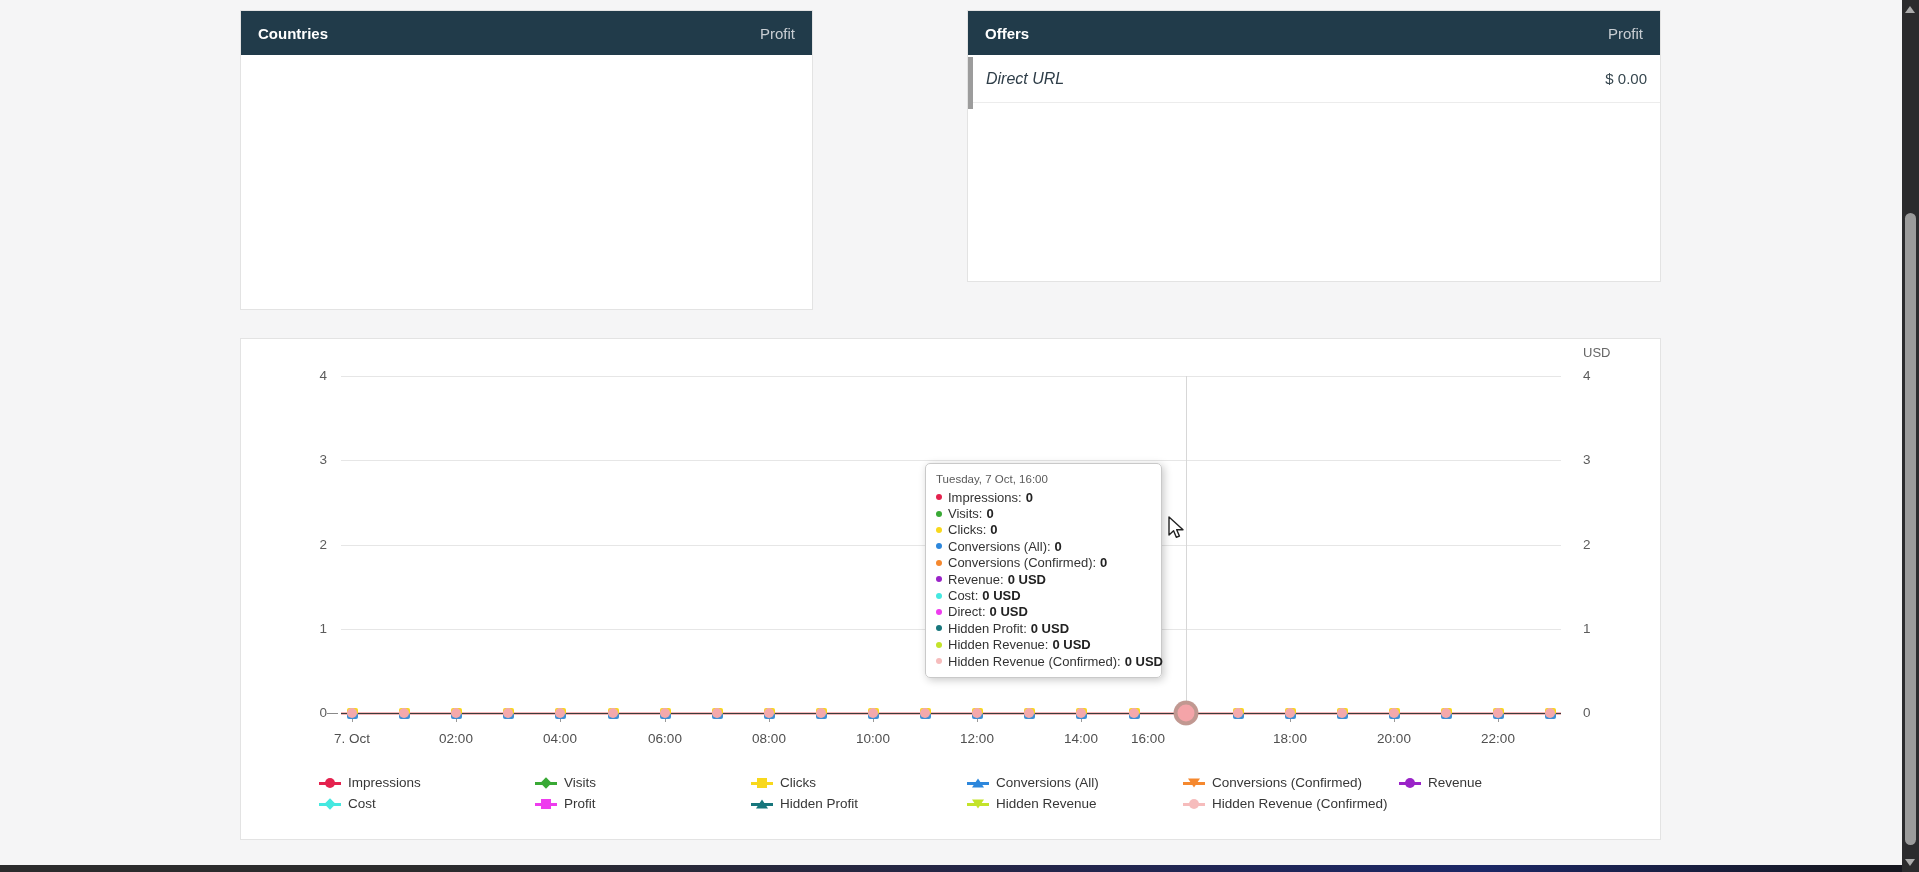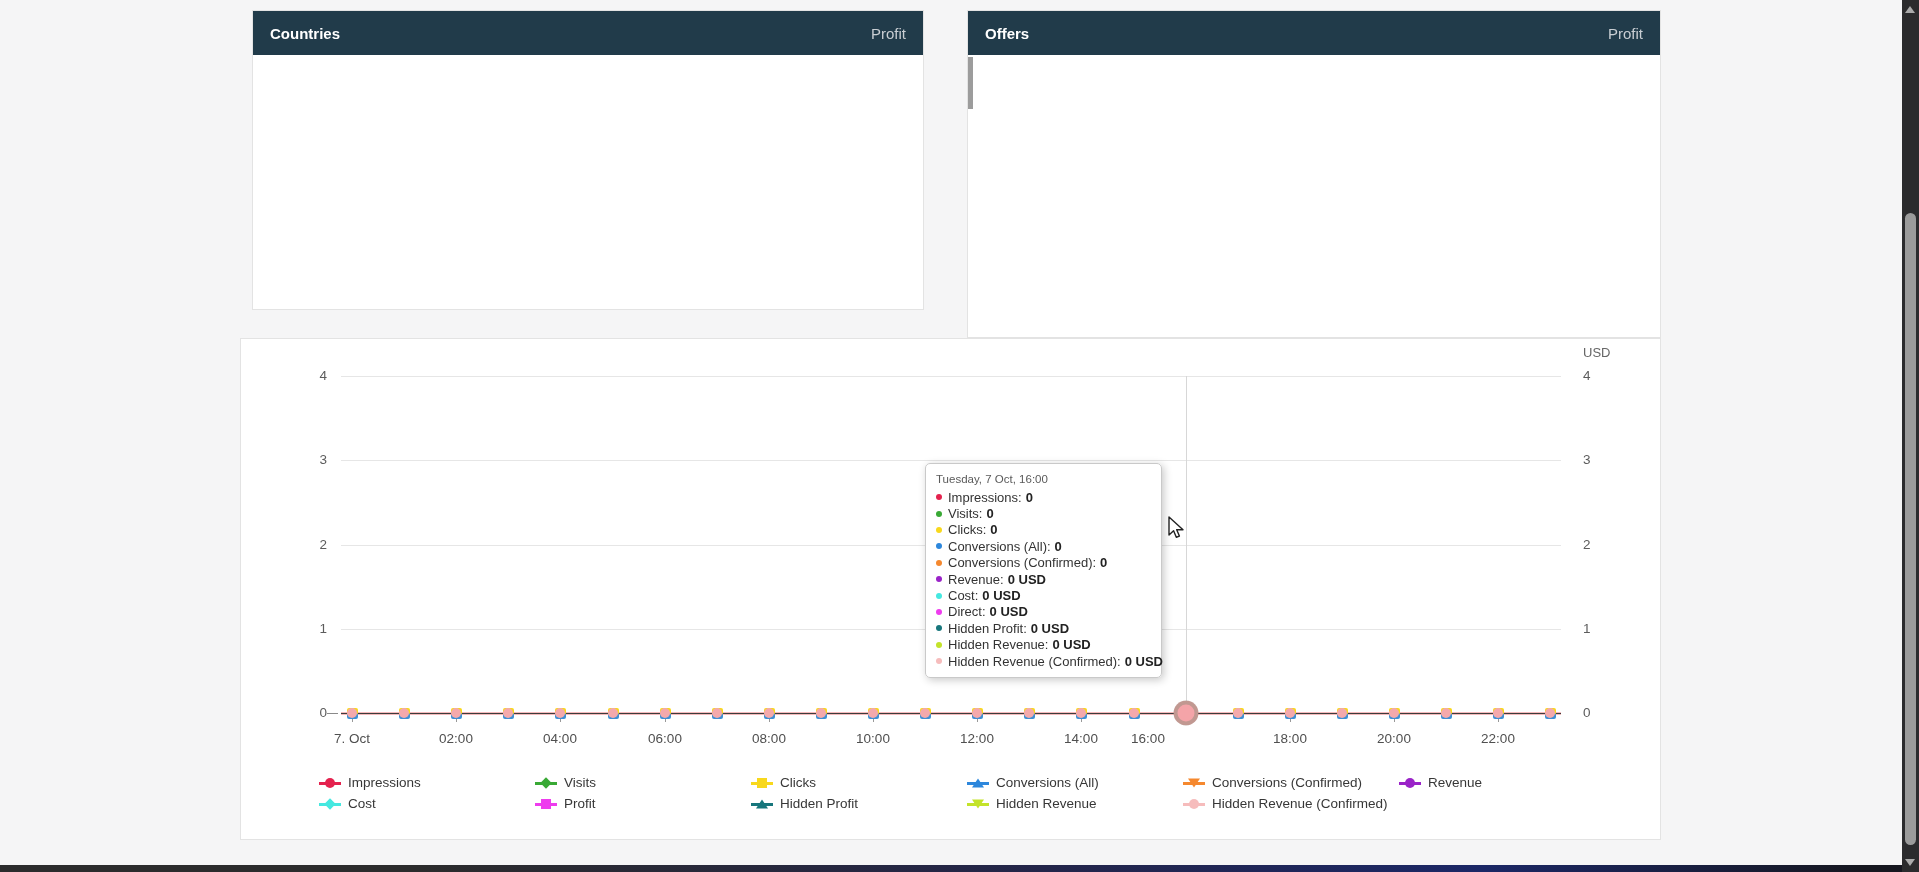--- a/index.html
+++ b/index.html
@@ -5,22 +5,22 @@
   * { margin:0; padding:0; box-sizing:border-box; }
   html,body { width:1919px; height:872px; overflow:hidden; }
   body { font-family:"Liberation Sans", sans-serif; background:#f5f5f6; position:relative; }
 
   .panel { position:absolute; background:#fff; border:1px solid #e3e3e3; }
   .panel-header { height:44px; background:#213b4a; display:flex; align-items:center;
                   justify-content:space-between; padding:0 17px; }
   .panel-title { color:#ffffff; font-weight:bold; font-size:15px; }
   .panel-metric { color:#c9ced3; font-size:15px; }
 
-  #countries-panel { left:252px; top:10px; width:672px; height:300px; }
-  #offers-panel    { left:967px; top:10px; width:694px; height:328px; }
+  #countries-panel { left:240px; top:10px; width:573px; height:300px; }
+  #offers-panel    { left:967px; top:10px; width:694px; height:272px; }
 
   .empty-state { padding-top:94px; text-align:center; }
   .server-icon { width:46px; height:40px; margin:0 auto; }
   .server-slab { width:46px; height:18px; background:#c9c9c9; border-radius:5px; position:relative; }
   .server-slab + .server-slab { margin-top:3px; }
   .server-dot { position:absolute; top:7px; width:4px; height:4px; border-radius:50%; background:#fff; }
   .empty-text { margin-top:12px; font-size:16px; color:#4d4d4d; }
 
   .offers-body { position:relative; height:254px; }
   .offers-scrollbar { position:absolute; left:0; top:2px; width:5px; height:52px; background:#9c9c9c; }
@@ -93,20 +93,24 @@
   </div>
 </div>
 
 <div class="panel" id="offers-panel">
   <div class="panel-header">
     <span class="panel-title">Offers</span>
     <span class="panel-metric">Profit</span>
   </div>
   <div class="offers-body" id="offers-body">
     <div class="offers-scrollbar"></div>
+  <div class="offer-row">
+        <span class="offer-name">Direct URL</span>
+        <span class="offer-value">$ 0.00</span>
+      </div>
     </div>
 </div>
 
 <div class="panel" id="chart-panel">
   <div class="chart-area" id="chart-area">
     <span class="currency-label">USD</span>
     <div class="zero-tick"></div>
     <div class="zero-line-pink"></div>
     <div class="zero-line-dark"></div>
 

